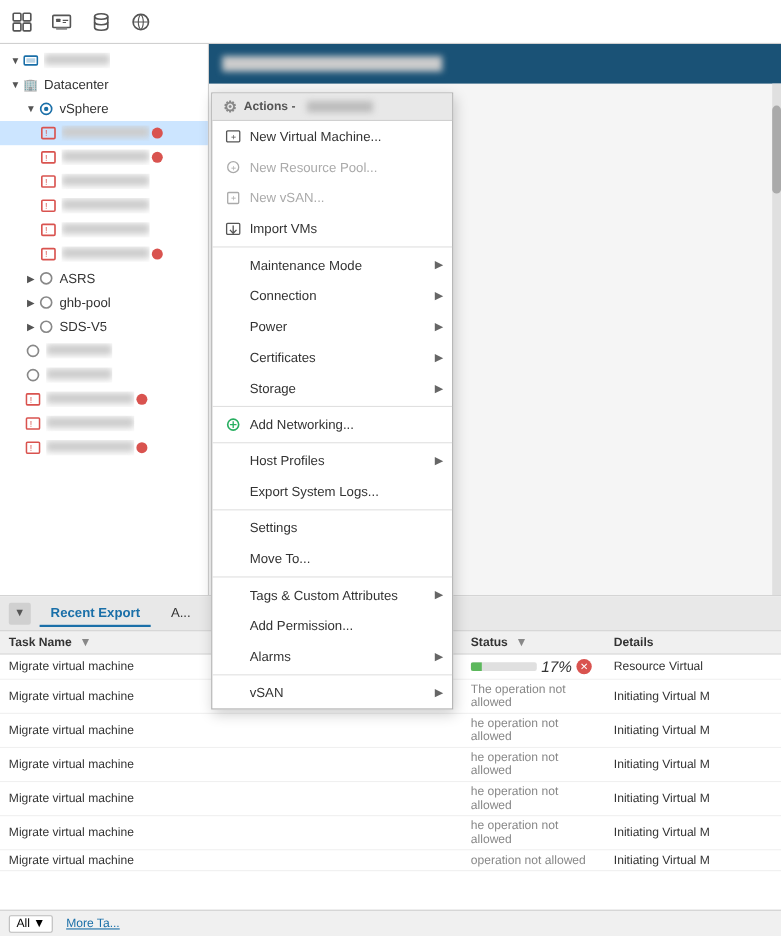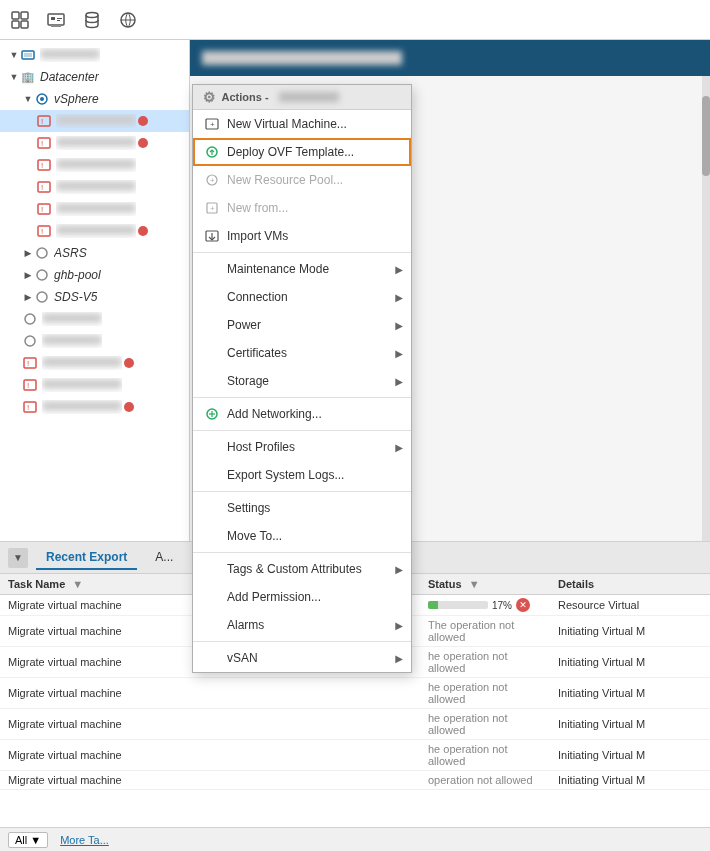--- a/index.html
+++ b/index.html
@@ -90,21 +90,20 @@
       align-items: center;
       justify-content: center;
       font-size: 11px;
     }
 
     .tree-label {
       font-size: 12px;
       color: #333;
       overflow: hidden;
       text-overflow: ellipsis;
-      font-style: italic;
     }
 
     .badge-red {
       width: 10px;
       height: 10px;
       background: #d9534f;
       border-radius: 50%;
       display: inline-block;
       margin-left: 2px;
       flex-shrink: 0;
@@ -605,49 +604,39 @@
     <div class="menu-item">
       <span class="menu-icon">
         <svg width="14" height="14" viewBox="0 0 14 14">
             <rect x="1" y="2" width="12" height="10" rx="1" stroke="#555" stroke-width="1.2" fill="none"></rect>
             <text x="5" y="10" font-size="8" fill="#555">+</text>
           </svg>
       </span>
       <span>New Virtual Machine...</span>
     </div>
 
-    <div class="menu-item highlighted">
-      <span class="menu-icon">
-        <svg width="14" height="14" viewBox="0 0 14 14">
-            <circle cx="7" cy="7" r="5" stroke="#27ae60" stroke-width="1.5" fill="none"></circle>
-            <path d="M5 7 L7 5 L9 7" stroke="#27ae60" stroke-width="1.2" fill="none"></path>
-            <line x1="7" y1="5" x2="7" y2="10" stroke="#27ae60" stroke-width="1.2"></line>
-          </svg>
-      </span>
-      <span>Deploy OVF Template...</span>
-    </div>
 
     <div class="menu-item disabled">
       <span class="menu-icon">
         <svg width="14" height="14" viewBox="0 0 14 14">
             <circle cx="7" cy="7" r="5" stroke="#aaa" stroke-width="1.2" fill="none"></circle>
             <text x="5" y="10" font-size="8" fill="#aaa">+</text>
           </svg>
       </span>
       <span>New Resource Pool...</span>
     </div>
 
     <div class="menu-item disabled">
       <span class="menu-icon">
         <svg width="14" height="14" viewBox="0 0 14 14">
             <rect x="2" y="2" width="10" height="10" rx="1" stroke="#aaa" stroke-width="1.2" fill="none"></rect>
             <text x="5" y="10" font-size="8" fill="#aaa">+</text>
           </svg>
       </span>
-      <span>New from...</span>
+      <span>New vSAN...</span>
     </div>
 
     <div class="menu-item">
       <span class="menu-icon">
         <svg width="14" height="14" viewBox="0 0 14 14">
             <rect x="1" y="2" width="12" height="10" rx="1" stroke="#555" stroke-width="1.2" fill="none"></rect>
             <path d="M4 8 L7 11 L10 8" stroke="#555" stroke-width="1.2" fill="none"></path>
             <line x1="7" y1="4" x2="7" y2="11" stroke="#555" stroke-width="1.2"></line>
           </svg>
       </span>
@@ -780,21 +769,21 @@
           </tr>
         </thead>
         <tbody id="tasks-tbody">
         <tr>
               <td>Migrate virtual machine</td>
               <td>
                 <div class="progress-bar-container">
                   <div class="progress-bar">
                     <div class="progress-fill" style="width: 17%;"></div>
                   </div>
-                  <span style="font-size: 10px;">17%</span>
+                  <span style="font-size: 14px; font-style: italic;">17%</span>
                   <div class="progress-cancel">✕</div>
                 </div>
               </td>
               <td>Resource Virtual</td>
             </tr>
             <tr>
               <td>Migrate virtual machine</td>
               <td style="color: rgb(136, 136, 136); font-size: 11px;">The operation not allowed</td>
               <td>Initiating Virtual M</td>
             </tr>

